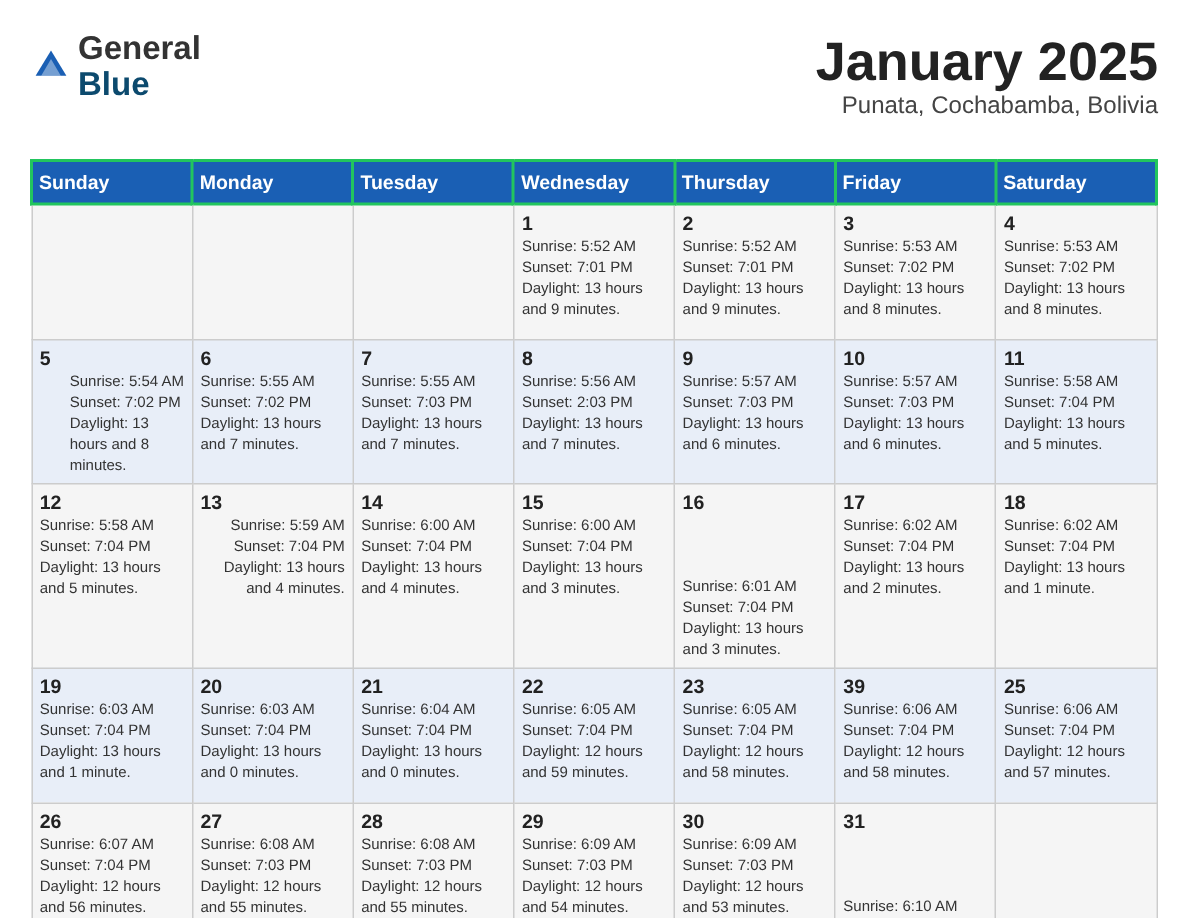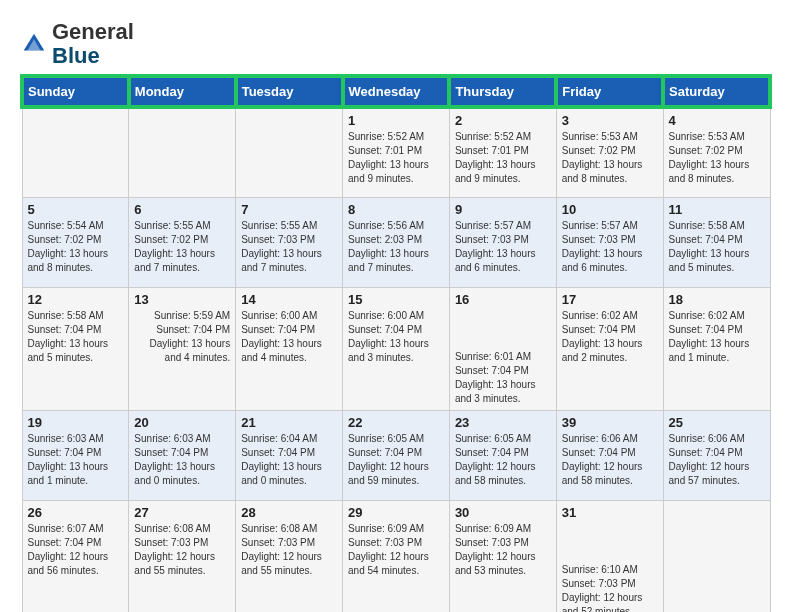--- a/index.html
+++ b/index.html
@@ -7,21 +7,21 @@
       font-family: Arial, sans-serif;
       background: #fff;
       width: 792px;
       min-height: 612px;
       padding: 20px;
     }
     .header {
       display: flex;
       justify-content: space-between;
       align-items: flex-start;
-      margin-bottom: 6px;
+      margin-bottom: 26px;
     }
     .logo {
       display: flex;
       align-items: center;
       gap: 4px;
     }
     .logo-text {
       font-size: 22px;
       font-weight: bold;
       line-height: 1.1;
@@ -49,21 +49,21 @@
       border-collapse: collapse;
       table-layout: fixed;
     }
     thead th {
       background-color: #1a5fb4;
       color: #fff;
       font-size: 13px;
       font-weight: bold;
       padding: 6px 4px;
       text-align: left;
-      border: 4px solid #22c55e;
+      border: 2px solid #22c55e;
     }
     td {
       vertical-align: top;
       border: 1px solid #ccc;
       padding: 4px 5px;
       font-size: 10.5px;
       color: #333;
       height: 90px;
     }
     tr:nth-child(odd) td {
@@ -95,20 +95,24 @@
   <div class="logo">
     <svg class="logo-icon" viewBox="0 0 30 30" xmlns="http://www.w3.org/2000/svg">
       <polygon points="15,4 26,22 4,22" fill="#1a5fb4"></polygon>
       <polygon points="15,10 22,22 8,22" fill="#fff" opacity="0.4"></polygon>
     </svg>
     <div class="logo-text">
       <span class="logo-general">General</span><br>
       <span class="logo-blue">Blue</span>
     </div>
   </div>
+  <div class="title-block">
+    <div class="month-title">January 2025</div>
+    <div class="location">Punata, Cochabamba, Bolivia</div>
+  </div>
 </div>
 
 <table>
   <thead>
     <tr>
     <th>Sunday</th>
         <th>Monday</th>
         <th>Tuesday</th>
         <th>Wednesday</th>
         <th>Thursday</th>
@@ -142,21 +146,21 @@
         <td>
           <span class="day-num">4</span>
           <div class="cell-info" style="white-space: pre-line;">Sunrise: 5:53 AM
 Sunset: 7:02 PM
 Daylight: 13 hours and 8 minutes.</div>
         </td>
       </tr>
       <tr>
         <td>
           <span class="day-num">5</span>
-          <div class="cell-info" style="white-space: pre-line;">Sunrise: 5:54 AM
+          <div class="cell-info" style="white-space: pre-line; margin-left: 20px;">Sunrise: 5:54 AM
 Sunset: 7:02 PM
 Daylight: 13 hours and 8 minutes.</div>
         </td>
         <td>
           <span class="day-num">6</span>
           <div class="cell-info" style="white-space: pre-line;">Sunrise: 5:55 AM
 Sunset: 7:02 PM
 Daylight: 13 hours and 7 minutes.</div>
         </td>
         <td>

